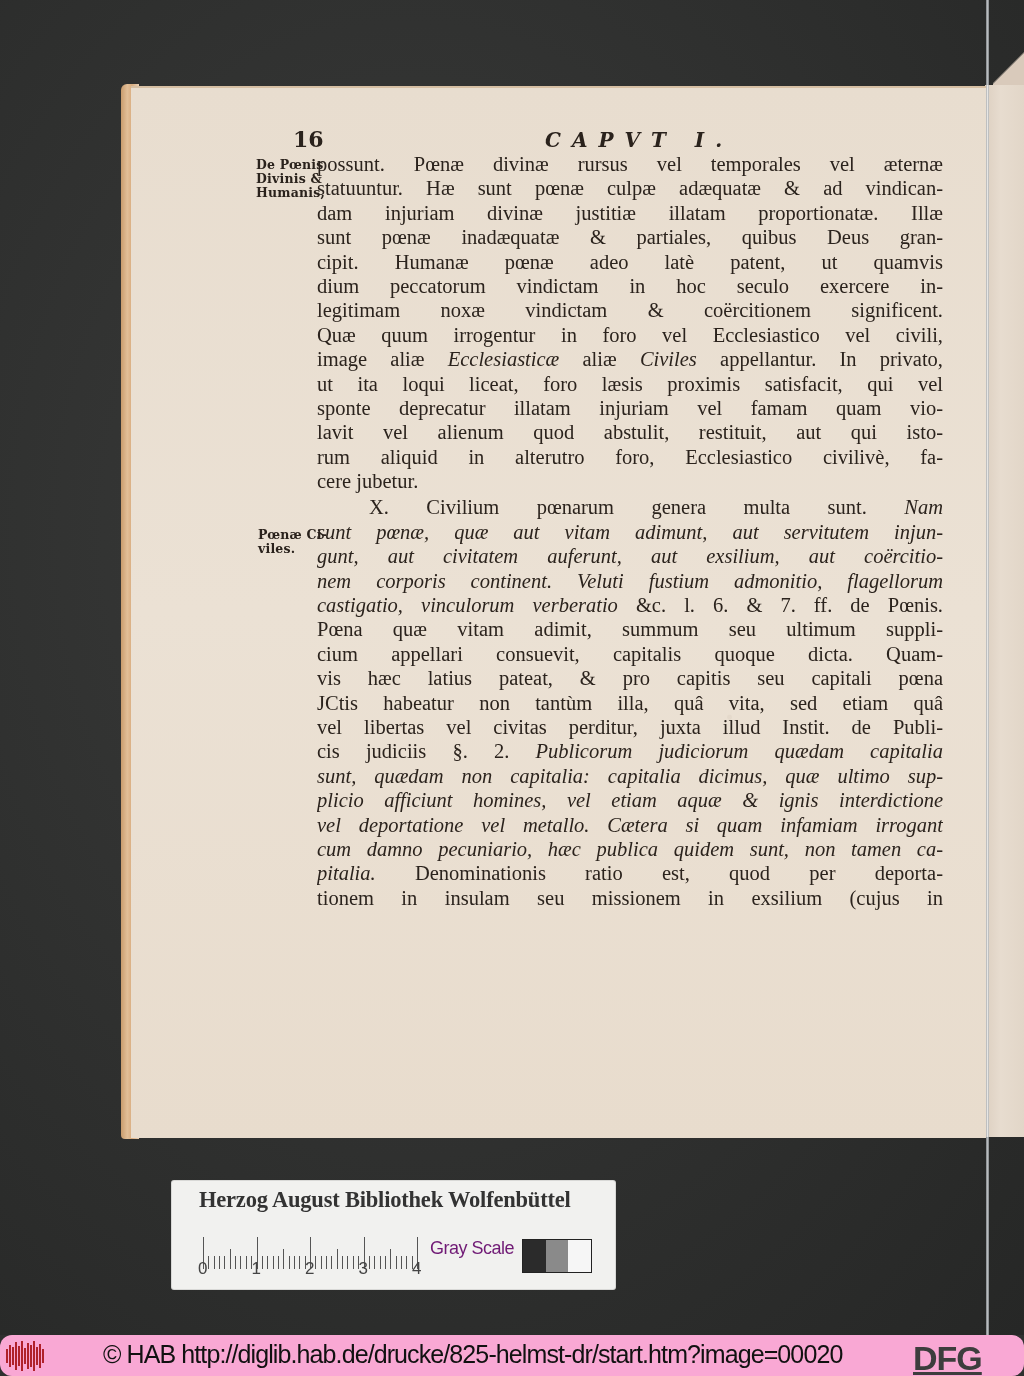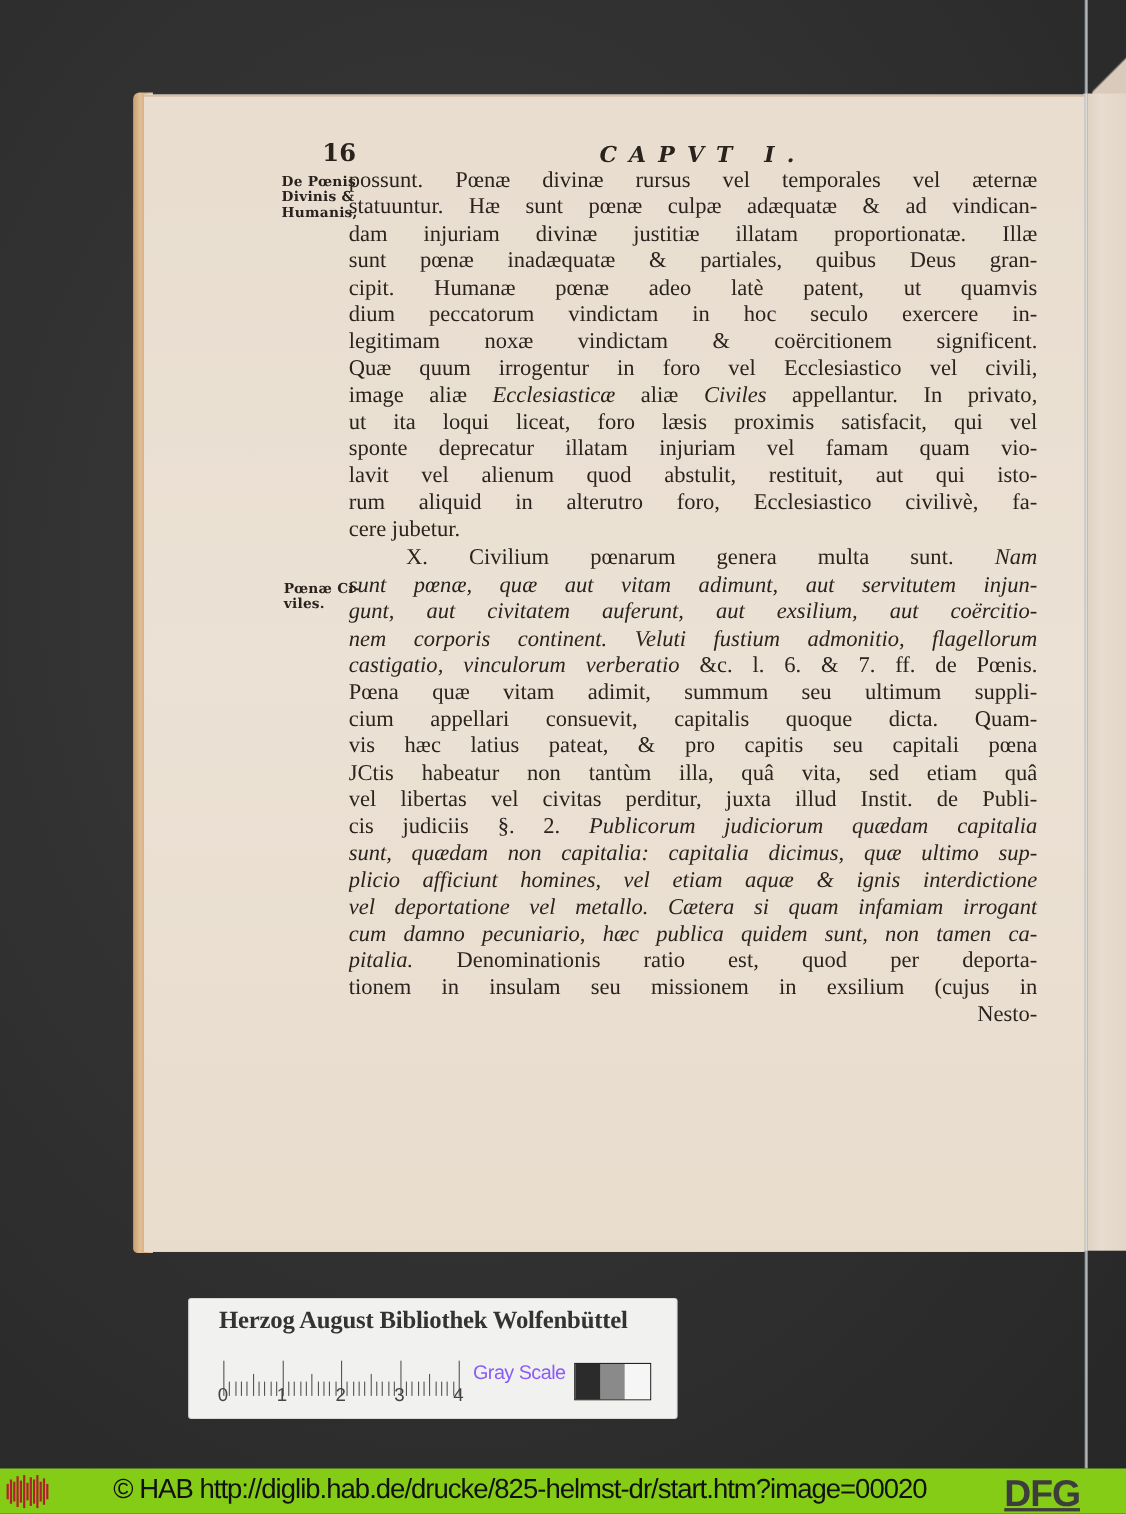--- a/index.html
+++ b/index.html
@@ -76,31 +76,31 @@
       position: absolute; left: 27px; top: 6px; font-family: "Liberation Serif", serif;
       font-weight: bold; font-size: 22.5px; color: #333; letter-spacing: -.2px; white-space: nowrap;
     }
     .ruler { position: absolute; left: 31px; top: 56px; width: 220px; height: 32px; }
     .tick { position: absolute; bottom: 0; width: 1px; background: #555; }
     .ruler-label {
       position: absolute; top: 78px; font-family: "Liberation Sans", sans-serif; font-size: 17px; color: #444;
     }
     .gray-label {
       position: absolute; left: 258px; top: 57px; font-family: "Liberation Sans", sans-serif;
-      font-size: 18px; color: #8b5cf6; letter-spacing: -.5px;
+      font-size: 18px; color: #701a75; letter-spacing: -.5px;
     }
     .gray-scale {
       position: absolute; left: 350px; top: 58px; width: 68px; height: 32px;
       border: 1.5px solid #222; display: flex;
     }
     .gray-scale span { flex: 1; }
     
     .footer {
       position: absolute; left: 0; top: 1335px; width: 1024px; height: 41px;
-      background: #84cc16; display: flex; align-items: center;
+      background: #f9a8d4; display: flex; align-items: center; border-radius: 12px;
     }
     .hab-logo { position: absolute; left: 6px; top: 6px; width: 40px; height: 30px; }
     .hab-logo span { position: absolute; bottom: 0; width: 2px; background: #b0212a; }
     .footer-text {
       position: absolute; left: 103px; top: 5px; font-family: "Liberation Sans", sans-serif;
       font-size: 25px; color: #111; letter-spacing: -.9px; white-space: nowrap;
     }
     .dfg {
       position: absolute; left: 913px; top: 4px; font-family: "Liberation Sans", sans-serif;
       font-weight: bold; font-size: 34px; color: #3d3d3d; letter-spacing: -1px; text-decoration: underline;
@@ -156,21 +156,20 @@
     <span class="line">vis hæc latius pateat, &amp; pro capitis seu capitali pœna</span>
     <span class="line">JCtis habeatur non tantùm illa, quâ vita, sed etiam quâ</span>
     <span class="line">vel libertas vel civitas perditur, juxta illud Instit. de Publi-</span>
     <span class="line"><span>cis judiciis §. 2.  </span><span class="it">Publicorum judiciorum quædam capitalia</span></span>
     <span class="line it">sunt, quædam non capitalia: capitalia dicimus, quæ ultimo sup-</span>
     <span class="line it">plicio afficiunt homines, vel etiam aquæ &amp; ignis interdictione</span>
     <span class="line it">vel deportatione vel metallo. Cætera si quam infamiam irrogant</span>
     <span class="line it">cum damno pecuniario, hæc publica quidem sunt, non tamen ca-</span>
     <span class="line"><span class="it">pitalia.</span><span>   Denominationis ratio est, quod per deporta-</span></span>
     <span class="line">tionem in insulam seu missionem in exsilium (cujus in</span>
-    <span class="line right">Nesto-</span>
   </div>
 
 <div class="target">
   <div class="target-title">Herzog August Bibliothek Wolfenbüttel</div>
   <div class="ruler" id="ruler">
       <span class="tick" style="left: 0px; height: 32px; bottom: 0px;"></span>
       <span class="tick" style="left: 5.35px; height: 13px; bottom: 0px;"></span>
       <span class="tick" style="left: 10.7px; height: 13px; bottom: 0px;"></span>
       <span class="tick" style="left: 16.05px; height: 13px; bottom: 0px;"></span>
       <span class="tick" style="left: 21.4px; height: 13px; bottom: 0px;"></span>

